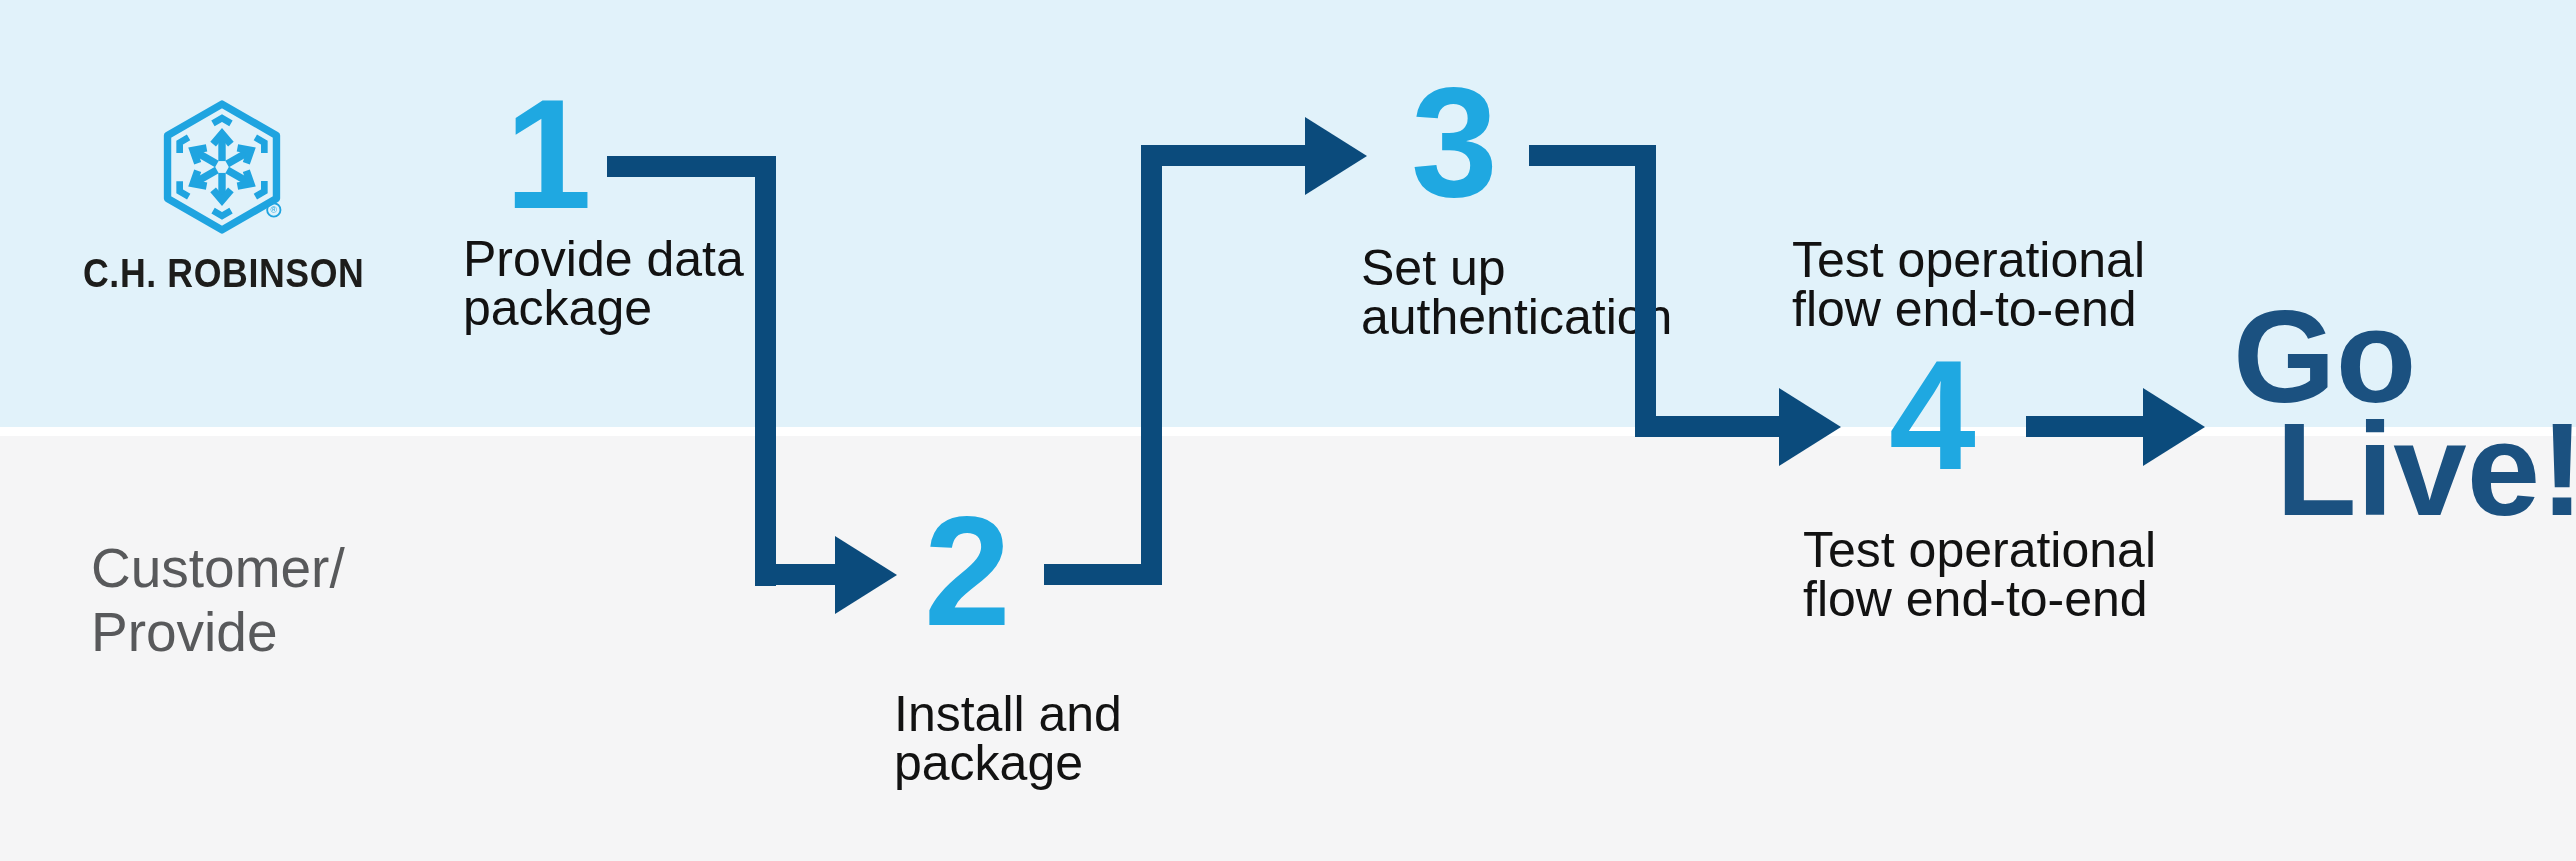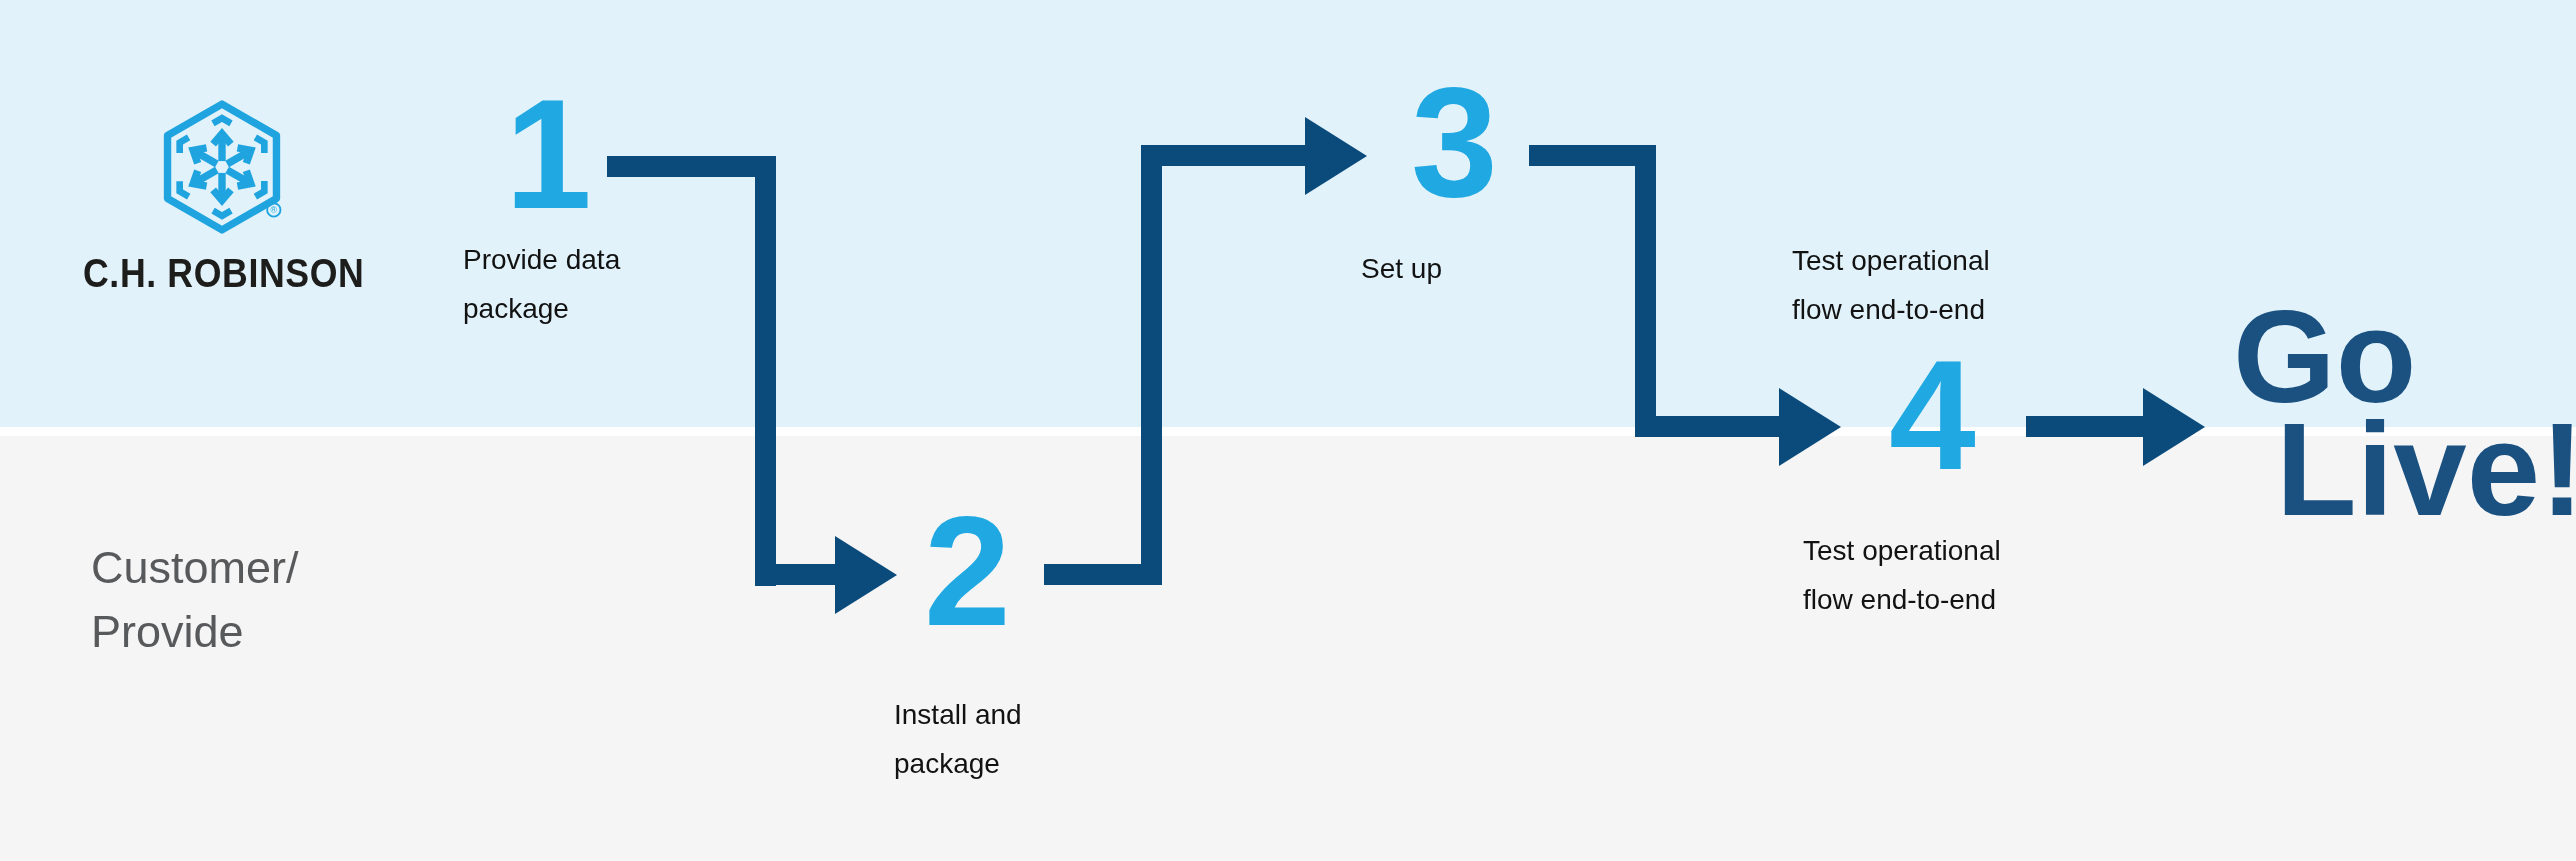--- a/index.html
+++ b/index.html
@@ -10,27 +10,27 @@
   .band{position:absolute;left:0;width:2576px;}
   .band-top{top:0;height:427px;background:#e1f2fa;}
   .band-divider{top:427px;height:9px;background:#ffffff;}
   .band-bottom{top:436px;height:425px;background:#f5f5f6;}
 
   .num{
     position:absolute;font-weight:bold;font-size:156px;line-height:156px;
     color:#1fa8e1;letter-spacing:0;
   }
   .lbl{
-    position:absolute;font-size:28px;line-height:49px;color:#121212;
+    position:absolute;font-size:50px;line-height:49px;color:#121212;
     white-space:nowrap;
   }
   .lbl span{display:block;}
 
   .lane-label{
-    position:absolute;left:91px;top:536px;font-size:45px;line-height:64px;
+    position:absolute;left:91px;top:536px;font-size:55px;line-height:64px;
     color:#58595b;
   }
   .lane-label span{display:block;}
 
   .wordmark{
     position:absolute;left:83px;top:253px;font-size:41px;line-height:41px;
     font-weight:bold;color:#1d1d1b;letter-spacing:0.7px;
     transform:scaleX(0.87);transform-origin:left top;white-space:nowrap;
   }
 
@@ -102,20 +102,21 @@
   </div>
 
   <div class="bar" style="left:1044px;top:564px;width:117px;height:21px;"></div>
   <div class="bar" style="left:1141px;top:145px;width:21px;height:440px;"></div>
   <div class="bar" style="left:1141px;top:145px;width:167px;height:21px;"></div>
   <div class="tri" style="left:1305px;top:117px;"></div>
 
   <div class="num" style="left:1411px;top:64px;">3</div>
   <div class="lbl" style="left:1361px;top:244px;">
     <span>Set up</span>
+    <span>authentication</span>
   </div>
 
   <div class="bar" style="left:1529px;top:145px;width:126px;height:21px;"></div>
   <div class="bar" style="left:1635px;top:145px;width:21px;height:292px;"></div>
   <div class="bar" style="left:1635px;top:416px;width:148px;height:21px;"></div>
   <div class="tri" style="left:1779px;top:388px;"></div>
 
   <div class="lbl" style="left:1792px;top:236px;">
     <span>Test operational</span>
     <span>flow end-to-end</span>

